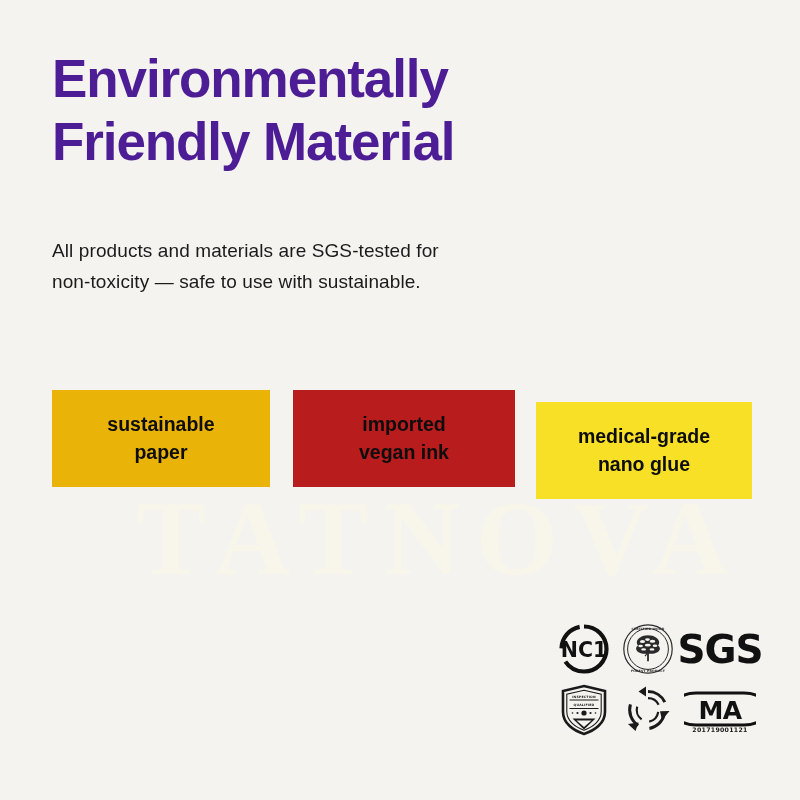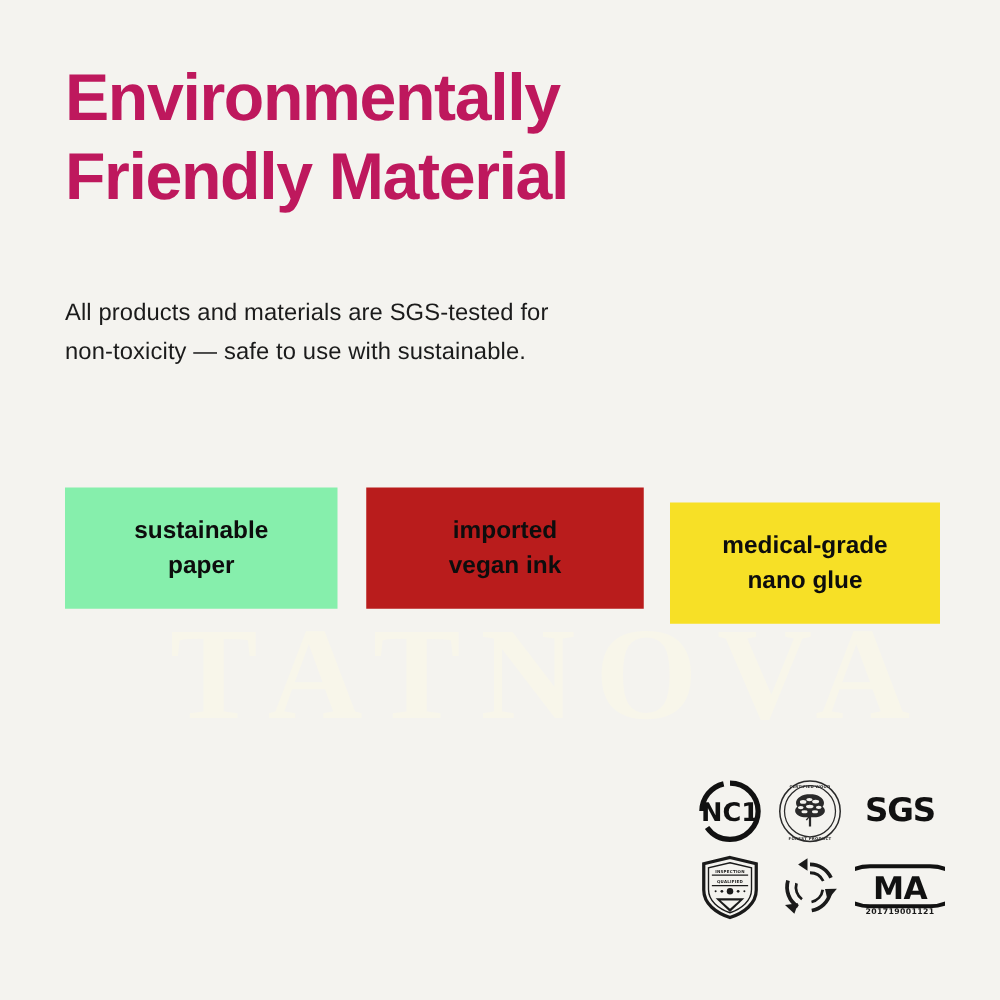--- a/index.html
+++ b/index.html
@@ -129,47 +129,47 @@
     transform: translateX(-50%);
     font-family: "DejaVu Sans", sans-serif;
     font-size: 6.2px;
     font-weight: 700;
     letter-spacing: 0.3px;
     color: #1a1a1a;
     white-space: nowrap;
   }
   .sgs-text {
     font-family: "DejaVu Sans", sans-serif;
-    font-size: 26px;
+    font-size: 39px;
     font-weight: 700;
     letter-spacing: -1px;
     color: #111111;
     line-height: 1;
   }
 </style>
 </head>
 <body style="background: rgb(244, 243, 239);">
 
 <div id="page">
 
   <div class="watermark" style="color: rgb(248, 246, 234);">TATNOVA</div>
 
-  <div class="headline" style="color: #be185d;">
+  <div class="headline" style="color: #4c1d95;">
     <span class="line">Environmentally</span>
     <span class="line">Friendly Material</span>
   </div>
 
   <div class="subtitle" style="color: rgb(27, 27, 27);">
     <span class="line">All products and materials are SGS-tested for</span>
     <span class="line">non-toxicity — safe to use with sustainable.</span>
   </div>
 
   <div class="badges">
 
-    <div class="badge badge-0" style="background: #86efac;">
+    <div class="badge badge-0" style="background: #eab308;">
       <span>sustainable</span>
       <span>paper</span>
     </div>
 
     <div class="badge badge-1" style="background: #b91c1c;">
       <span>imported</span>
       <span>vegan ink</span>
     </div>
 
     <div class="badge badge-2" style="background: rgb(247, 224, 38);">

